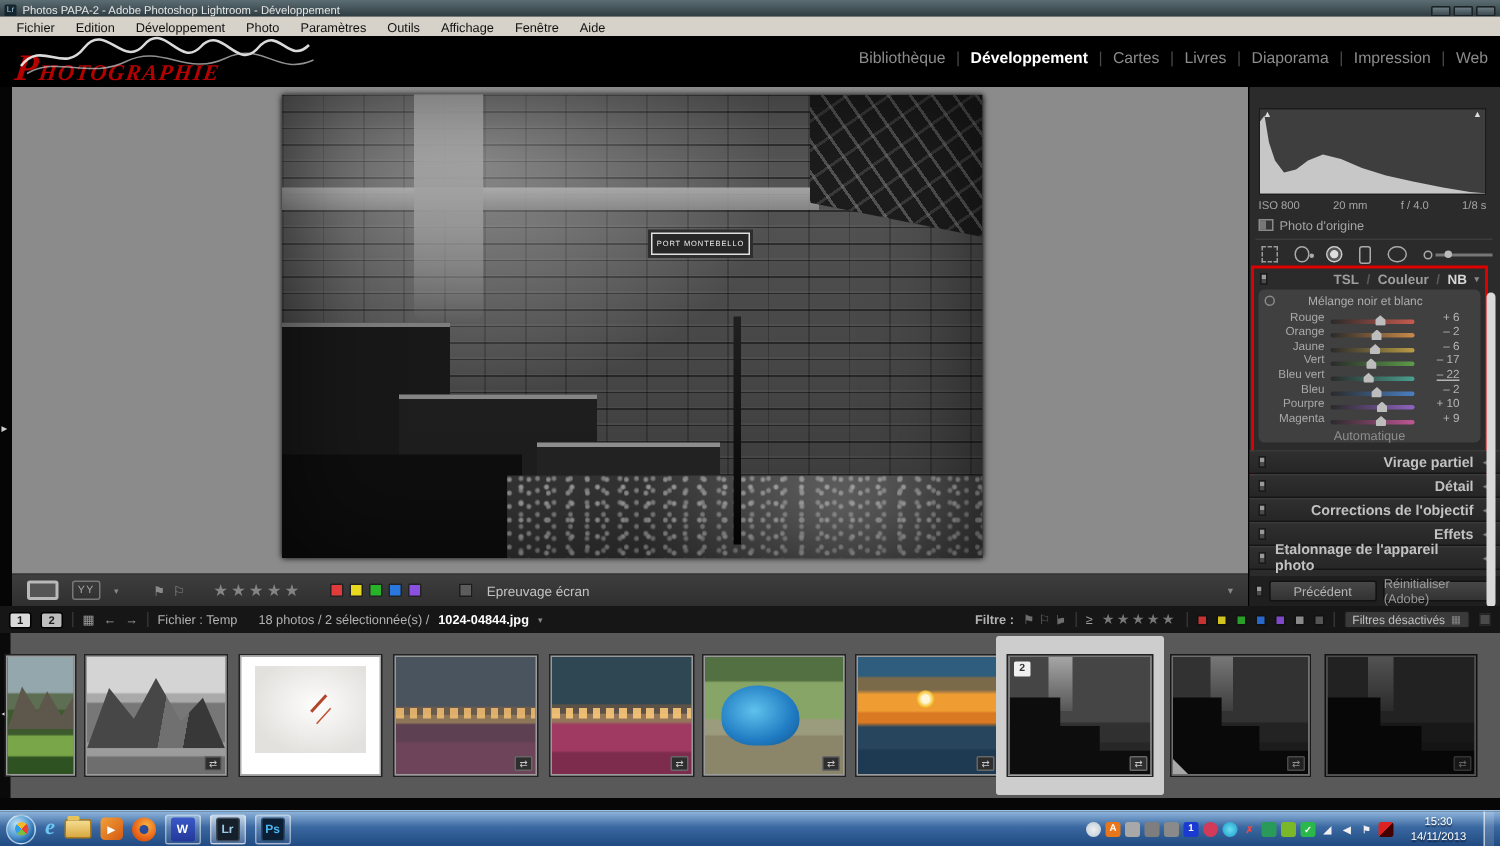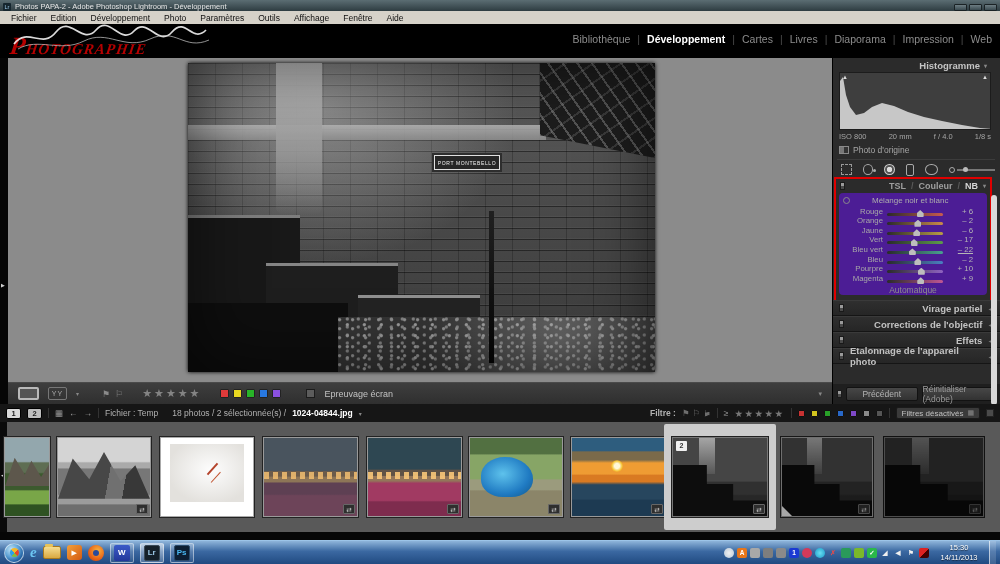--- a/index.html
+++ b/index.html
@@ -98,21 +98,21 @@
   .t-brush{display:flex;align-items:center;gap:2px}
   .t-brush i{width:6px;height:6px;border:1.5px solid #aaa;border-radius:50%}
   .t-brush b{width:38px;height:2px;background:#777;position:relative}
   .t-brush b::after{content:"";position:absolute;left:6px;top:-2px;width:5px;height:5px;border-radius:50%;background:#bbb}
 
   .tslwrap{left:1px;top:119px;width:158px;height:151px;border:2px solid #e00000;background:#2b2b2b}
   .tslhead{left:0;top:0;width:154px;height:13px;display:flex;align-items:center;gap:5px;padding:0 4px;
     font-size:9px;font-weight:bold;color:#9e9e9e}
   .tslhead .tabsep{color:#5a5a5a}.tslhead .tab.on{color:#d6d6d6}
   .ptoggle{width:5px;height:8px;background:linear-gradient(#9a9a9a 50%,#4a4a4a 50%);border:1px solid #1a1a1a;flex:none}
-  .tslbody{left:3px;top:14px;width:148px;height:102px;background:#4c1d95;border-radius:4px;padding:2px 4px}
+  .tslbody{left:3px;top:14px;width:148px;height:102px;background:#404040;border-radius:4px;padding:2px 4px}
   .mixtitle{display:flex;align-items:center;font-size:8px;color:#adadad;height:11px}
   .tat{width:7px;height:7px;border:1.5px solid #8a8a8a;border-radius:50%;margin-right:22px;flex:none}
   .srow{display:flex;align-items:flex-end;height:9.6px;gap:4px}
   .slab{width:40px;text-align:right;font-size:7.8px;color:#a8a8a8;flex:none}
   .strack{width:56px;height:3px;border-radius:2px;position:relative;flex:none;
     background:linear-gradient(90deg,#2a2a2a,var(--c))}
   .sthumb{position:absolute;top:-2.5px;width:7px;height:7px;background:#bdbdbd;border-radius:1px;
     clip-path:polygon(50% 0,100% 45%,100% 100%,0 100%,0 45%)}
   .sval{width:26px;text-align:right;font-size:7.8px;color:#b5b5b5;flex:none}
   .uline{text-decoration:underline}
@@ -298,24 +298,20 @@
       <div class="abs step s2"></div>
       <div class="abs step s3"></div>
       <div class="abs step s4"></div>
       <div class="abs ground"></div>
       <div class="abs post"></div>
       <div class="abs vignette"></div>
     </div>
   </div>
 
   <div class="abs rightcol">
-    <div class="abs ph-head">
-      <span>Histogramme</span>
-      <span class="g-caret tb-caret"></span>
-    </div>
     <div class="abs histo">
       <svg width="152" height="58">
         <rect width="152" height="58" fill="#3e3e3e"></rect>
         <path d="M0,58 L0,8 L3,4 L6,22 L10,34 L16,42 L24,40 L32,34 L42,30 L54,33 L68,39 L84,44 L102,48 L122,52 L140,55 L152,56 L152,58 Z" fill="#d2d2d2" opacity="0.92"></path>
       </svg>
       <span class="abs clipL g-up"></span>
       <span class="abs clipR g-up"></span>
     </div>
     <div class="abs exif">
       <span>ISO 800</span>
@@ -411,20 +407,25 @@
           <span class="sval">+ 9</span>
         </div>
         <div class="autorow">Automatique</div>
       </div>
     </div>
 
     <div class="abs prows">
       <div class="prow">
         <span class="ptoggle"></span>
         <span class="plabel">Virage partiel</span>
+        <span class="g-left"></span>
+      </div>
+      <div class="prow">
+        <span class="ptoggle"></span>
+        <span class="plabel">Détail</span>
         <span class="g-left"></span>
       </div>
       <div class="prow">
         <span class="ptoggle"></span>
         <span class="plabel">Corrections de l'objectif</span>
         <span class="g-left"></span>
       </div>
       <div class="prow">
         <span class="ptoggle"></span>
         <span class="plabel">Effets</span>

